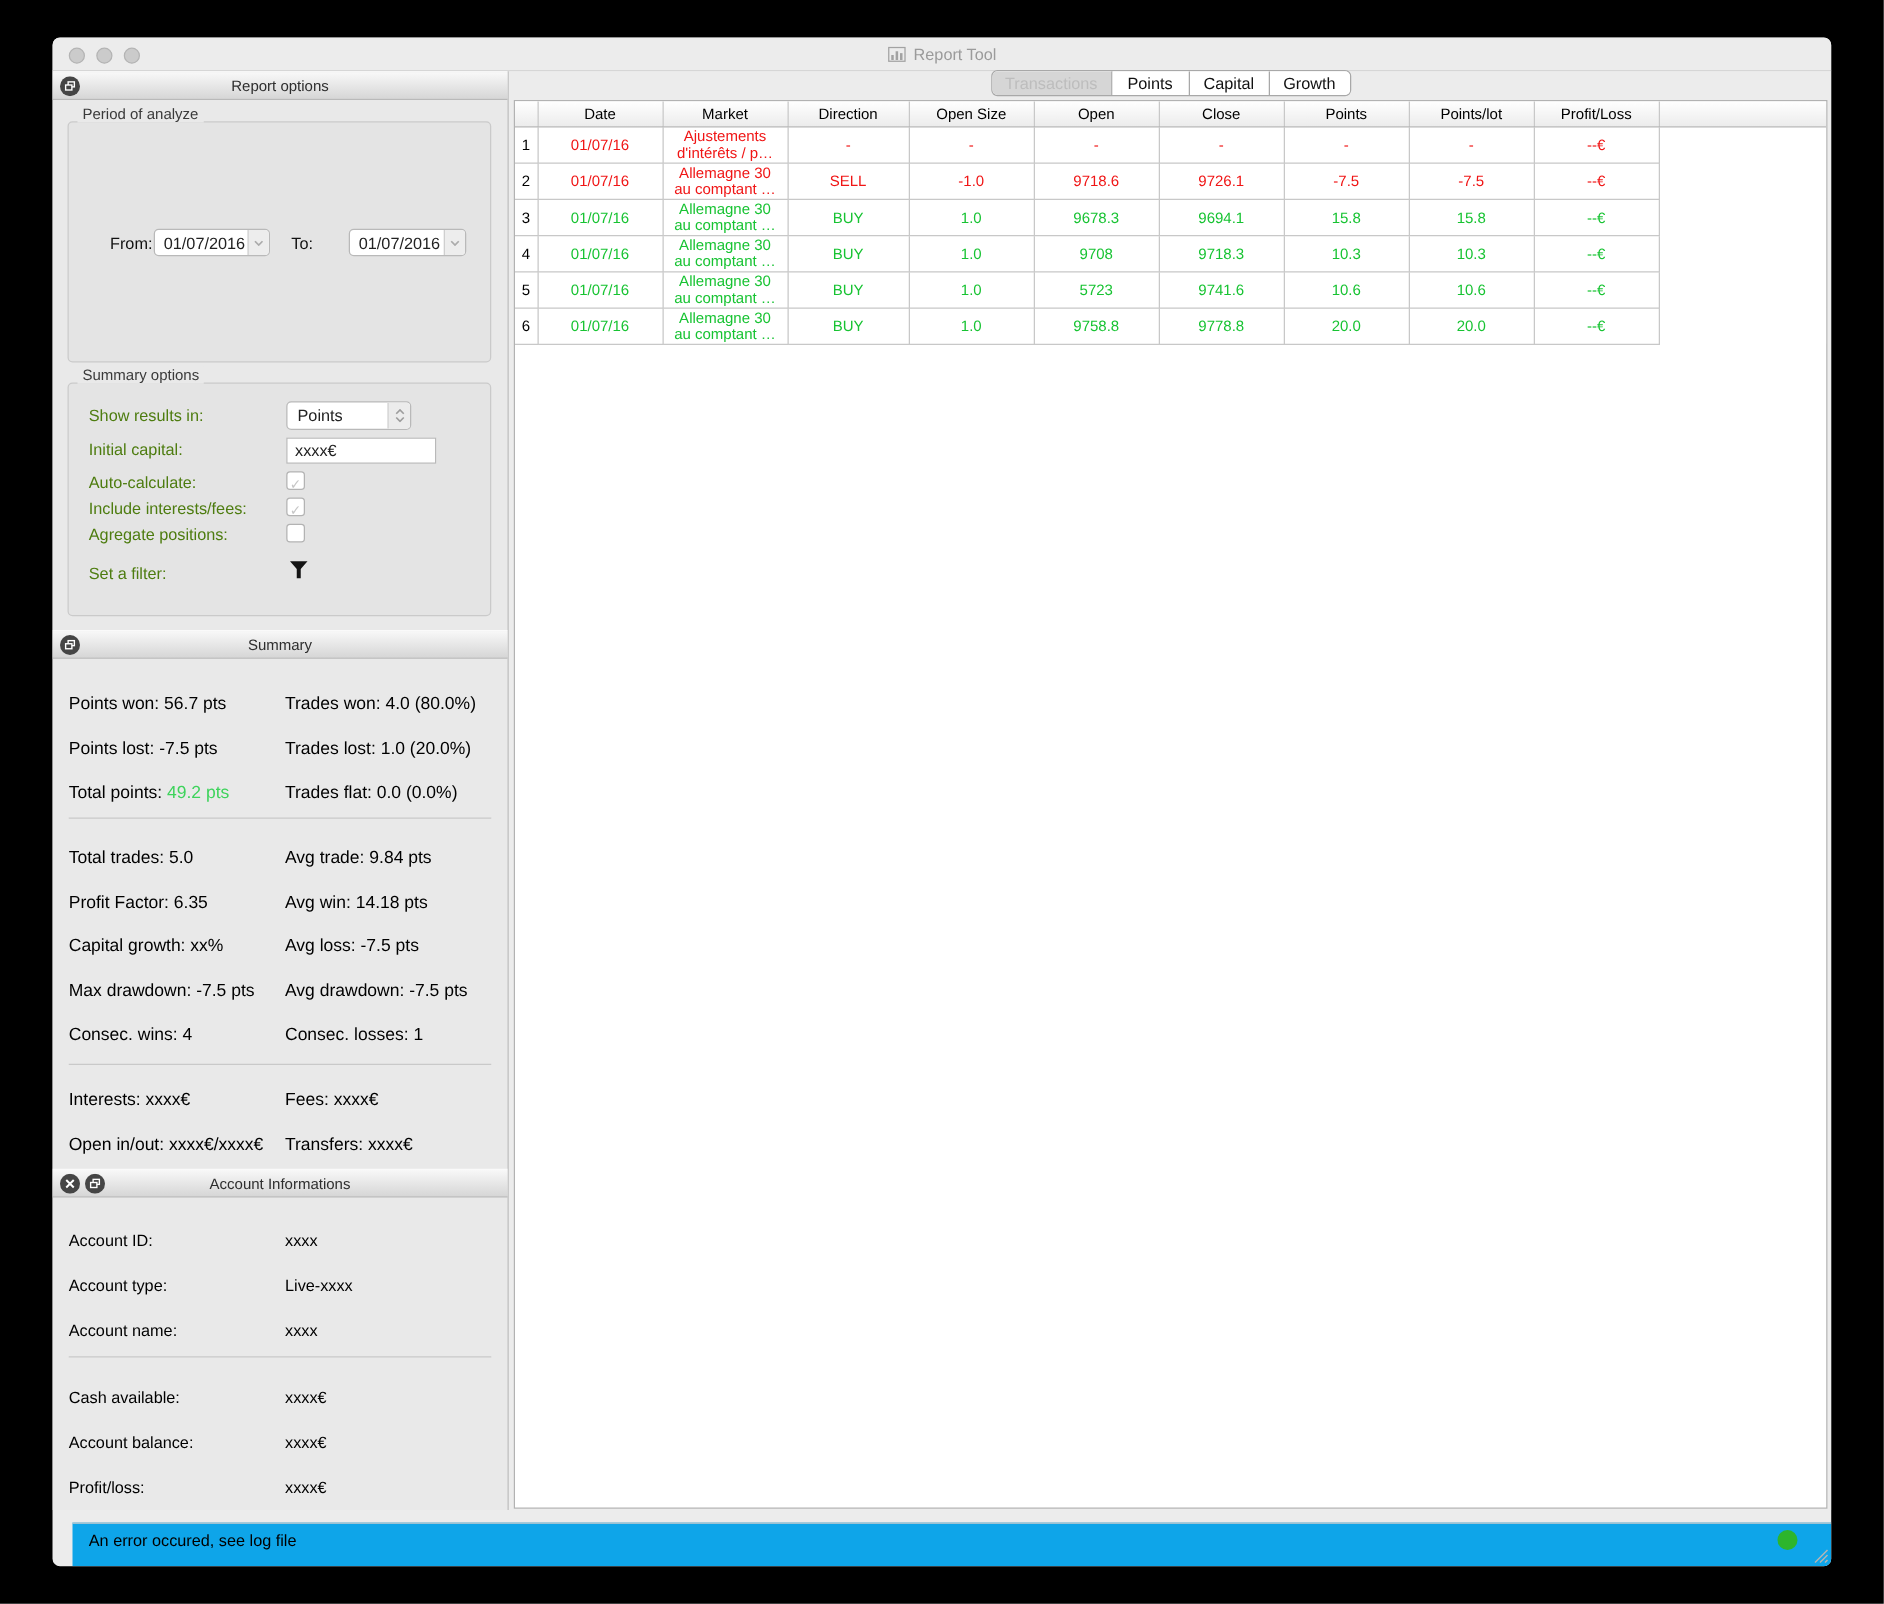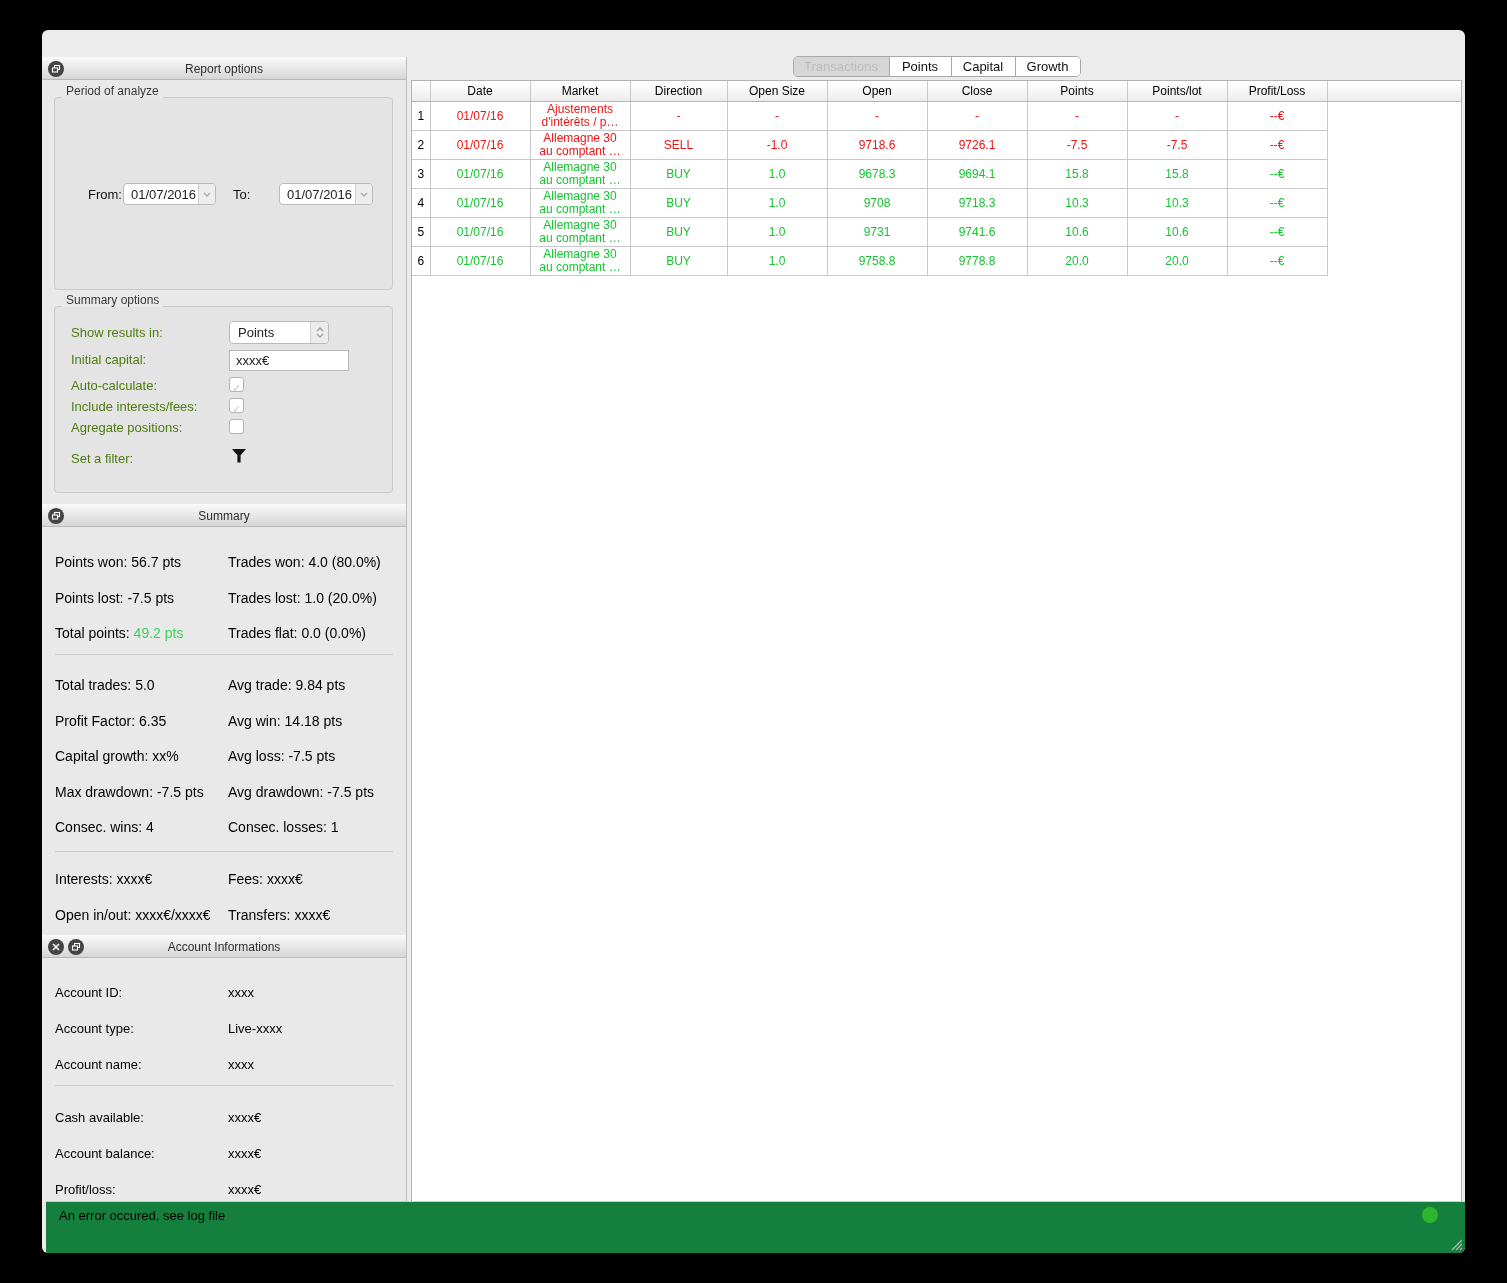--- a/index.html
+++ b/index.html
@@ -93,32 +93,46 @@
   th.filler-col { border-right:none; }
   td { height:29px; text-align:center; vertical-align:middle; font-size:12px;
        border-right:1px solid #c8c8c8; border-bottom:1px solid #c8c8c8; padding:0 2px; }
   td.filler-cell { border:none; background:#fff; }
   tr.trend-loss td { color:#f01515; }
   tr.trend-gain td { color:#17c332; }
   table tr td.num-cell { color:#000; font-size:12px; }
   .mline { display:block; line-height:13px; }
 
   
-  .statusbar { position:absolute; left:4px; right:0; bottom:0; height:52px;
-               background:#15803d; border-top:1px solid #cccccc; }
+  .statusbar { position:absolute; left:16px; right:0; bottom:0; height:35px;
+               background:#0ea5e9; border-top:1px solid #cccccc; }
   .status-text { position:absolute; left:13px; top:6px; font-size:13px; color:#000; }
   .status-dot { position:absolute; right:27px; top:5px; width:16px; height:16px;
                 border-radius:50%; background:#2db52d; }
   .resize-grip { position:absolute; right:2px; bottom:2px; }
 </style>
 </head>
 <body>
 
 <div class="window">
 
+  <div class="titlebar">
+    <span class="traffic tl1"></span>
+    <span class="traffic tl2"></span>
+    <span class="traffic tl3"></span>
+    <div class="title-group">
+      <svg width="15" height="13" viewBox="0 0 15 13">
+        <rect x="1" y="1" width="13" height="11" fill="none" stroke="#a2a2a2" stroke-width="1"></rect>
+        <rect x="3" y="7" width="2" height="4" fill="#a2a2a2"></rect>
+        <rect x="6.5" y="4" width="2" height="7" fill="#a2a2a2"></rect>
+        <rect x="10" y="5.5" width="2" height="5.5" fill="#a2a2a2"></rect>
+      </svg>
+      <span>Report Tool</span>
+    </div>
+  </div>
 
   <div class="left-panel">
 
     <div class="panel-header" style="top:0;">
       <svg class="hdr-icon i1" viewBox="0 0 16 16">
         <circle cx="8" cy="8" r="8" fill="#454545"></circle>
         <rect x="6.5" y="4.5" width="5" height="4" fill="#454545" stroke="#fff" stroke-width="1.1"></rect>
         <rect x="4.5" y="7" width="5" height="4" fill="#454545" stroke="#fff" stroke-width="1.1"></rect>
       </svg>
       <span>Report options</span>
@@ -381,21 +395,21 @@
         </tr>
         <tr class="trend-gain">
           <td class="num-cell">5</td>
           <td>01/07/16</td>
           <td>
                 <span class="mline">Allemagne 30</span>
                 <span class="mline">au comptant …</span>
               </td>
           <td>BUY</td>
           <td>1.0</td>
-          <td>9731</td>
+          <td>5723</td>
           <td>9741.6</td>
           <td>10.6</td>
           <td>10.6</td>
           <td>--€</td>
           <td class="filler-cell"></td>
         </tr>
         <tr class="trend-gain">
           <td class="num-cell">6</td>
           <td>01/07/16</td>
           <td>

